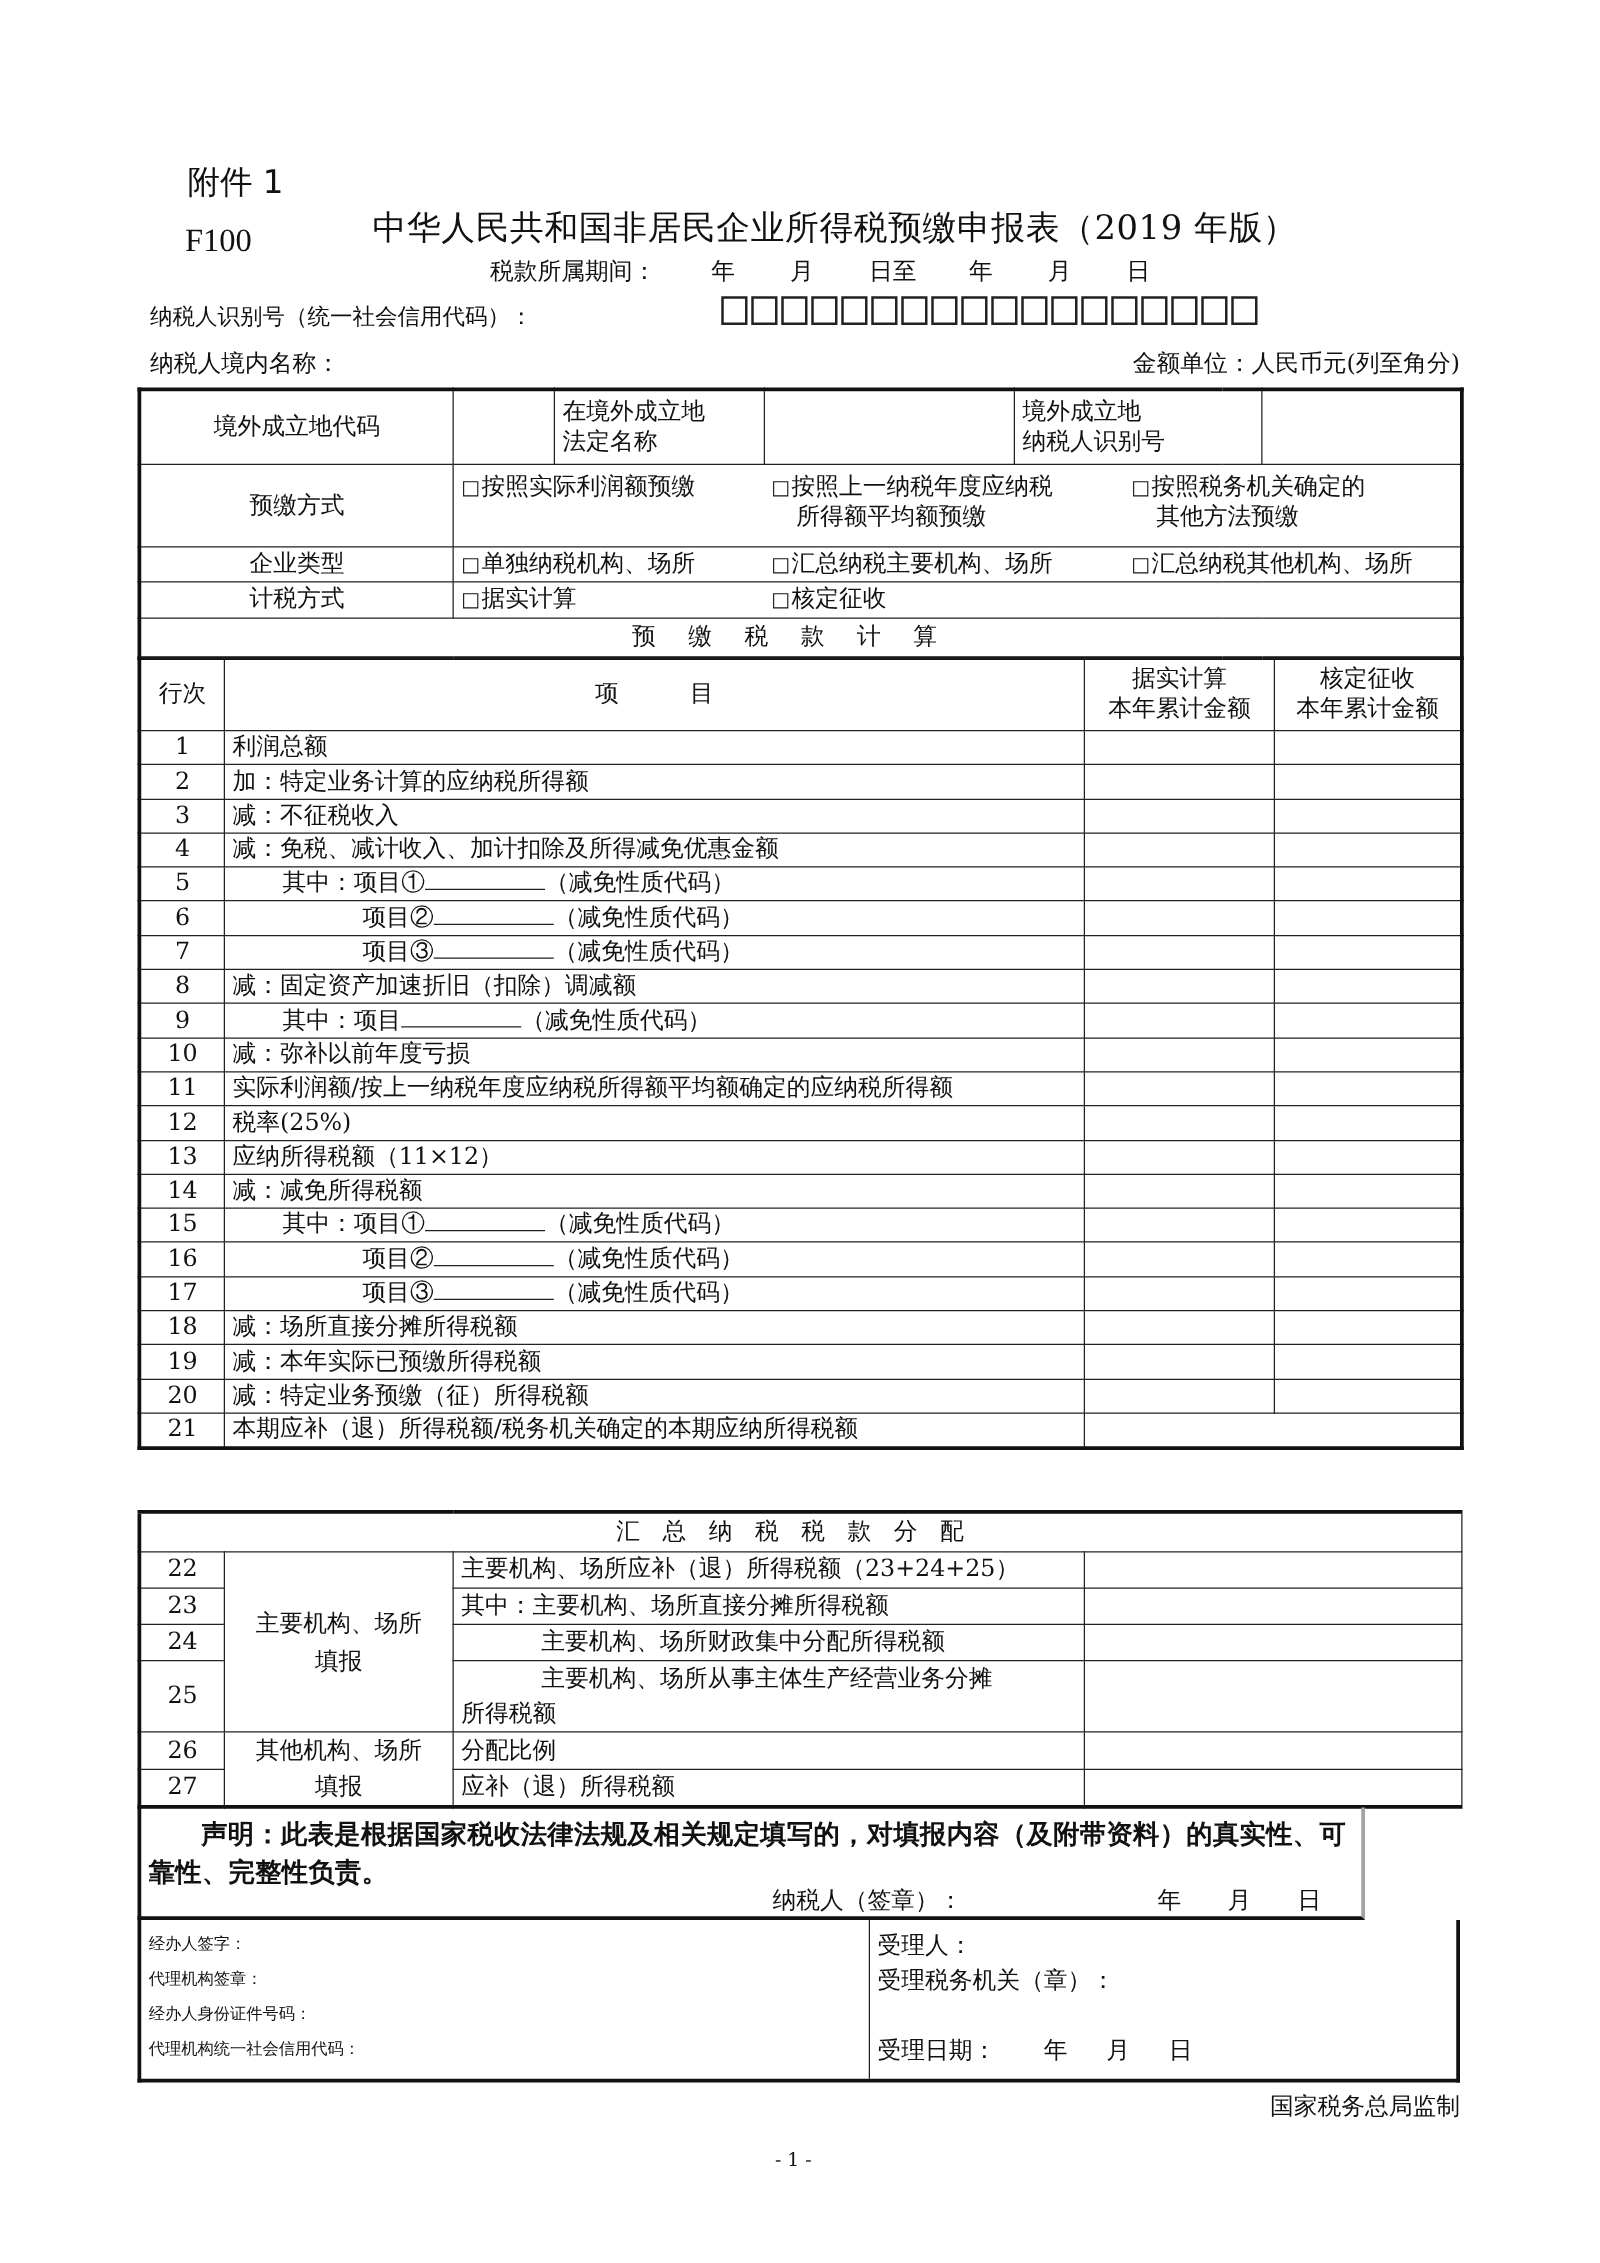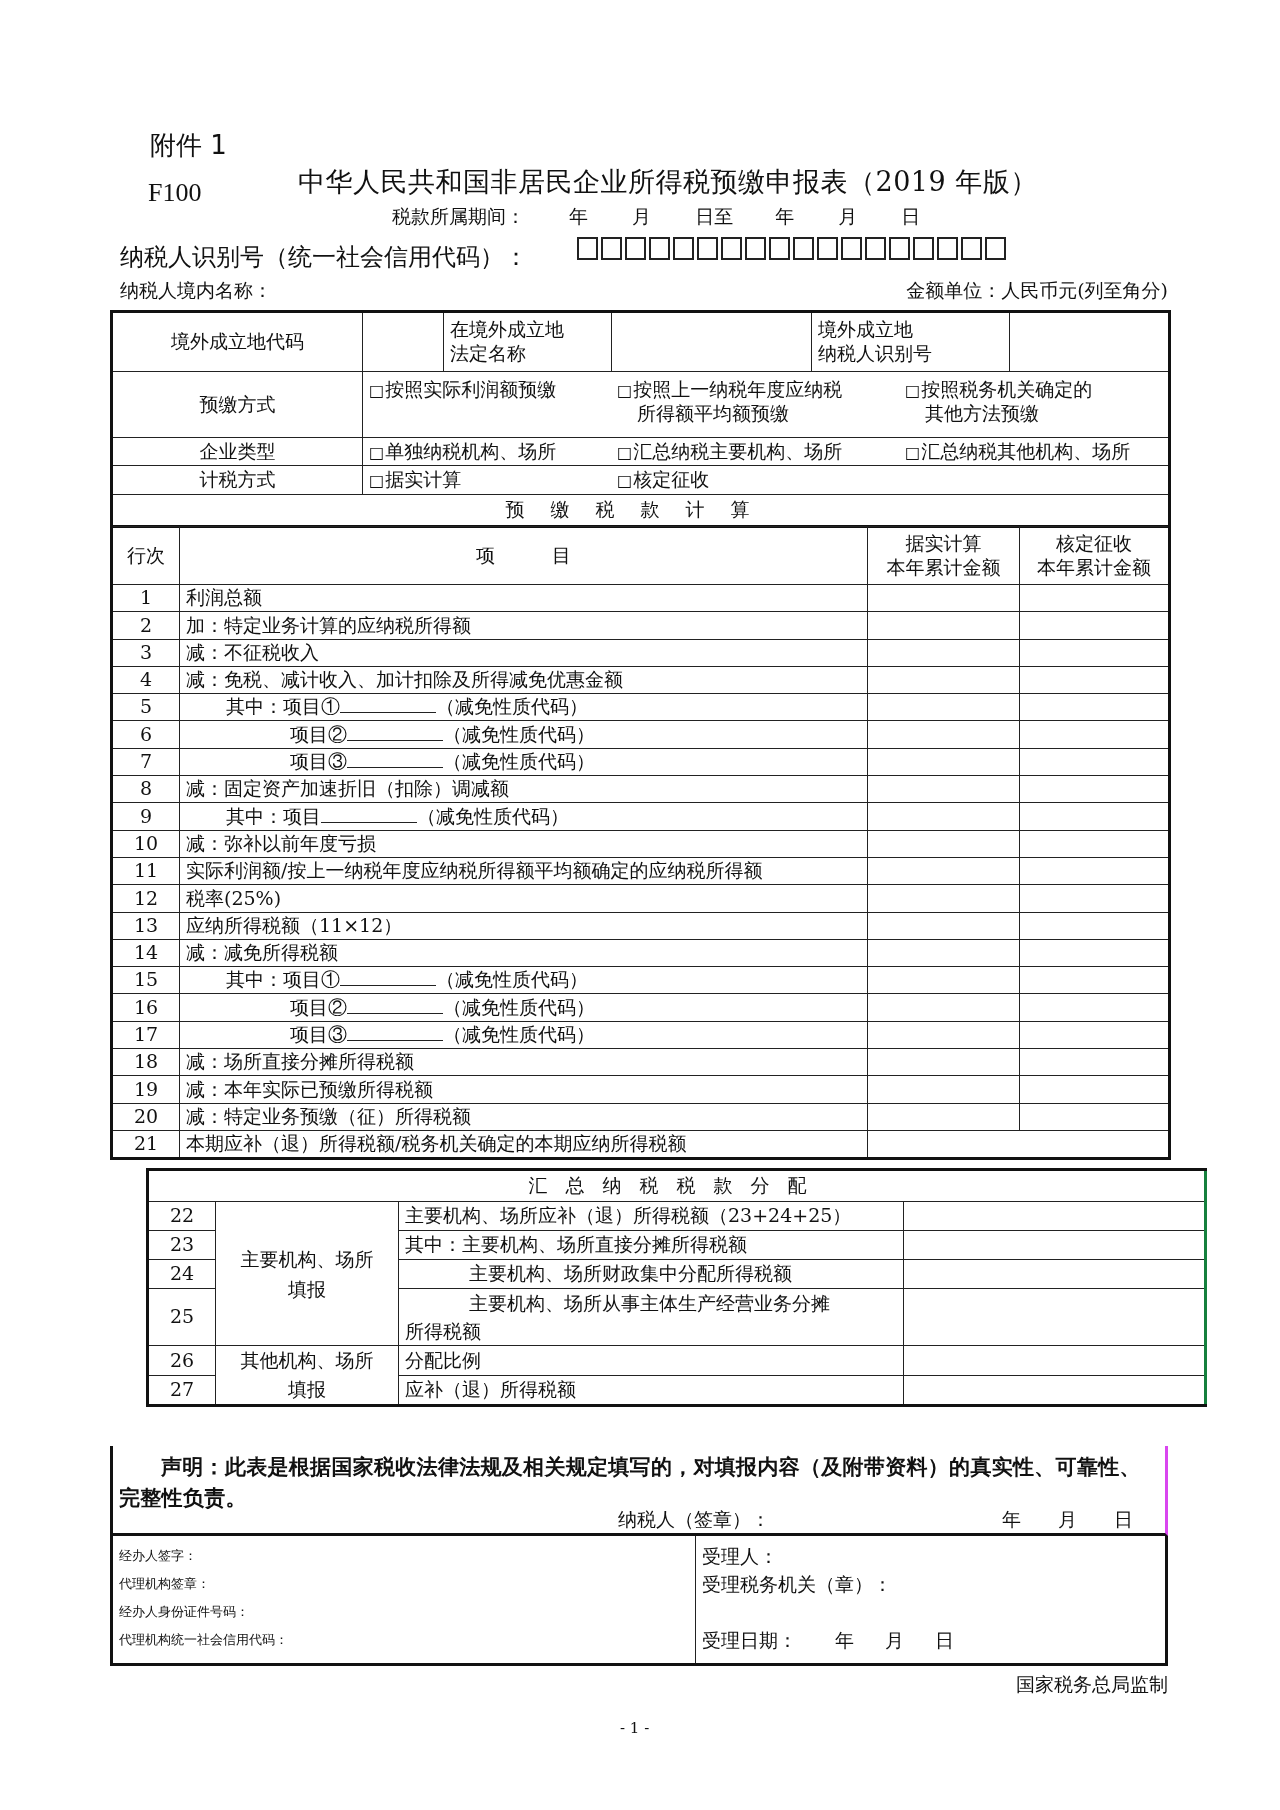--- a/index.html
+++ b/index.html
@@ -7,21 +7,21 @@
     width: 1280px; height: 1810px; position: relative; overflow: hidden;
     font-family: "DejaVu Serif", "Liberation Serif", serif;
     color: #111; font-size: 19px;
   }
   .abs { position: absolute; white-space: nowrap; }
   .hdr-annex { left: 150px; top: 128px; font-size: 26px; font-family: "DejaVu Sans", sans-serif; text-align: right; }
   .hdr-code { left: 148px; top: 166px; font-size: 26px; font-family: "Liberation Serif", serif; margin-top: 12px; }
   .hdr-title { left: 298px; top: 164px; font-size: 27px; letter-spacing: 0.5px; }
   .period { left: 392px; top: 204px; font-size: 19px; }
   .period span { display: inline-block; }
-  .tin-label { left: 120px; top: 241px; font-size: 24px; text-align: right; }
+  .tin-label { left: 120px; top: 241px; font-size: 18px; text-align: right; }
   .tin-boxes { left: 577px; top: 237px; display: flex; gap: 3px; }
   .tin-box { width: 21px; height: 23px; border: 2px solid #222; box-sizing: border-box; }
   .name-label { left: 120px; top: 278px; font-size: 19px; }
   .unit-label { right: 112px; top: 278px; font-size: 19px; text-align: center; }
 
   table.form {
     position: absolute; left: 110px; top: 310px; width: 1058px;
     border-collapse: collapse; table-layout: fixed;
     border: 3px solid #111;
   }
@@ -160,31 +160,31 @@
     position: absolute; left: 110px; top: 526px; width: 1058px;
     border-collapse: collapse; table-layout: fixed;
     border-left: 3px solid #111; border-right: 3px solid #111; border-bottom: 3px solid #111;
   }
   table.calc td {
     border: 1.5px solid #222; padding: 0 6px; font-size: 19px; line-height: 1.25;
     vertical-align: middle; white-space: nowrap; overflow: hidden;
   }
   table.calc tr.r td { height: 26.3px; }
   table.alloc {
-    position: absolute; left: 110px; top: 1168px; width: 1058px;
+    position: absolute; left: 110px; top: 1208px; width: 1058px;
     border-collapse: collapse; table-layout: fixed;
-    border-left: 3px solid #111; border-right: 3px solid #15803d; border-bottom: 3px solid #111; margin-left: 36px;
+    border-left: 3px solid #111; border-right: 1px solid #15803d; border-bottom: 3px solid #111;
   }
   table.alloc td {
     border: 1.5px solid #222; padding: 0 6px; font-size: 19px; line-height: 1.25;
     vertical-align: middle; white-space: nowrap; overflow: hidden;
   }
   .declbox {
-    position: absolute; left: 110px; top: 1446px; width: 1058px; height: 90px; box-sizing: border-box;
-    border-left: 3px solid #111; border-right: 3px solid #d946ef; border-bottom: 3px solid #111;
+    position: absolute; left: 110px; top: 1446px; width: 982px; height: 90px; box-sizing: border-box;
+    border-left: 3px solid #111; border-right: 3px solid #a3a3a3; border-bottom: 3px solid #111;
     padding: 6px 6px; font-size: 21px;
   }
   .declbox .txt { font-family: "DejaVu Sans", sans-serif; font-weight: bold; line-height: 31px; text-indent: 42px; letter-spacing: 0.3px; }
   .declbox .sign { position: absolute; top: 61px; left: 505px; font-size: 19px; font-family: "DejaVu Serif", serif; }
   .declbox .sdate { position: absolute; top: 61px; right: 32px; font-size: 19px; font-family: "DejaVu Serif", serif; word-spacing: 12px; }
   .signbox {
     position: absolute; left: 110px; top: 1536px; width: 1058px; height: 130px; box-sizing: border-box;
     border-left: 3px solid #111; border-right: 3px solid #111; border-bottom: 3px solid #111; display: flex;
   }
   .signbox .l { width: 570px; border-right: 1.5px solid #222; padding: 6px 6px; line-height: 28px; font-size: 13px; }

